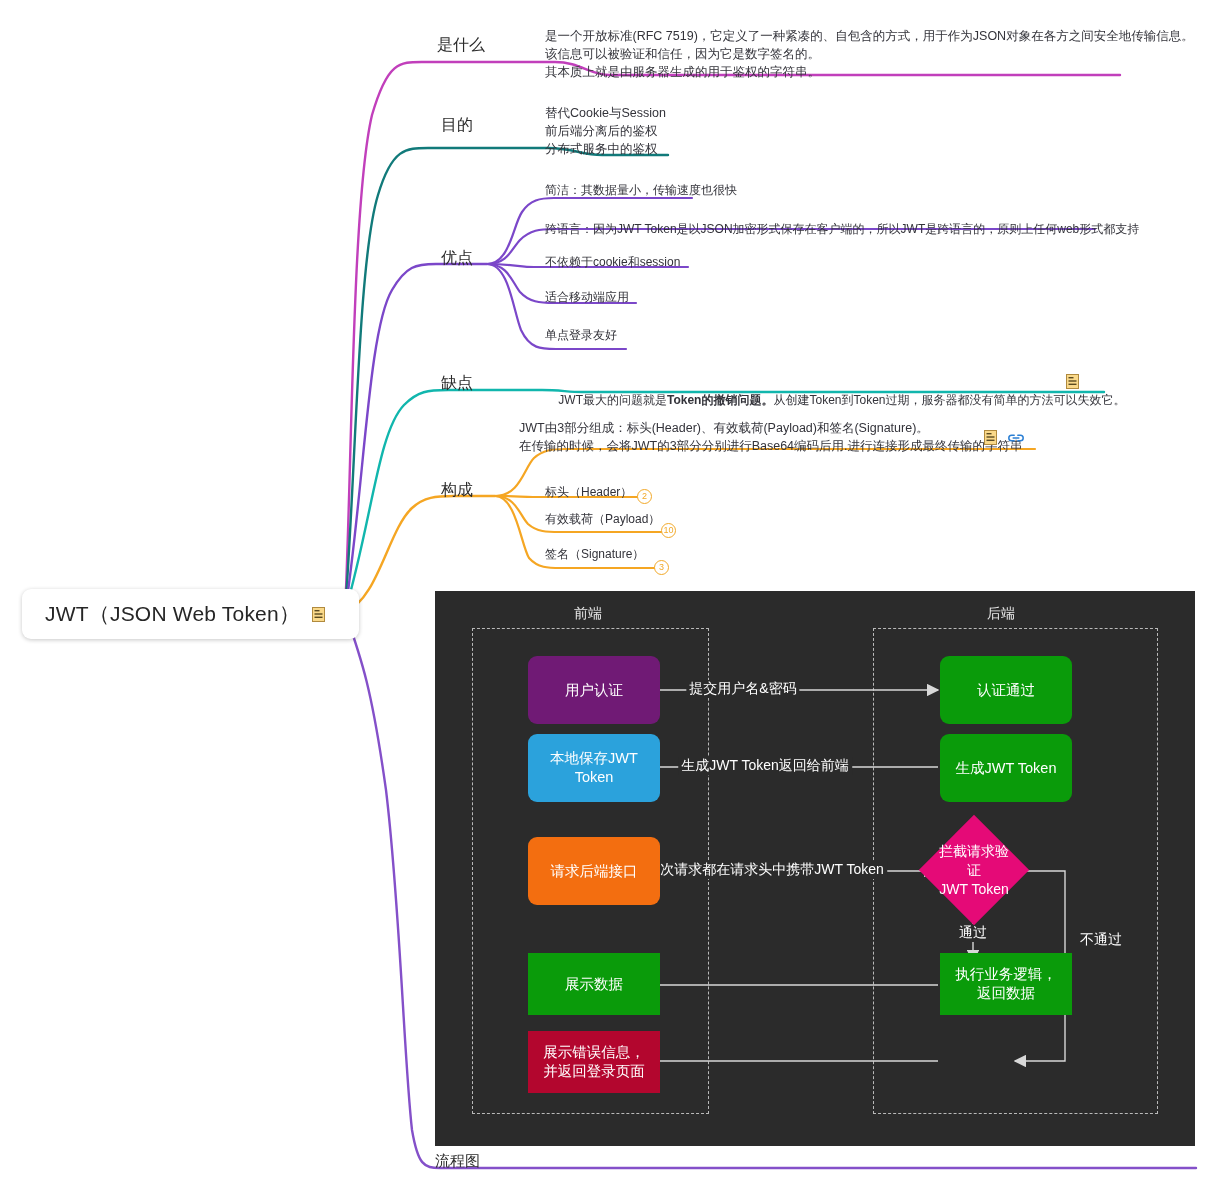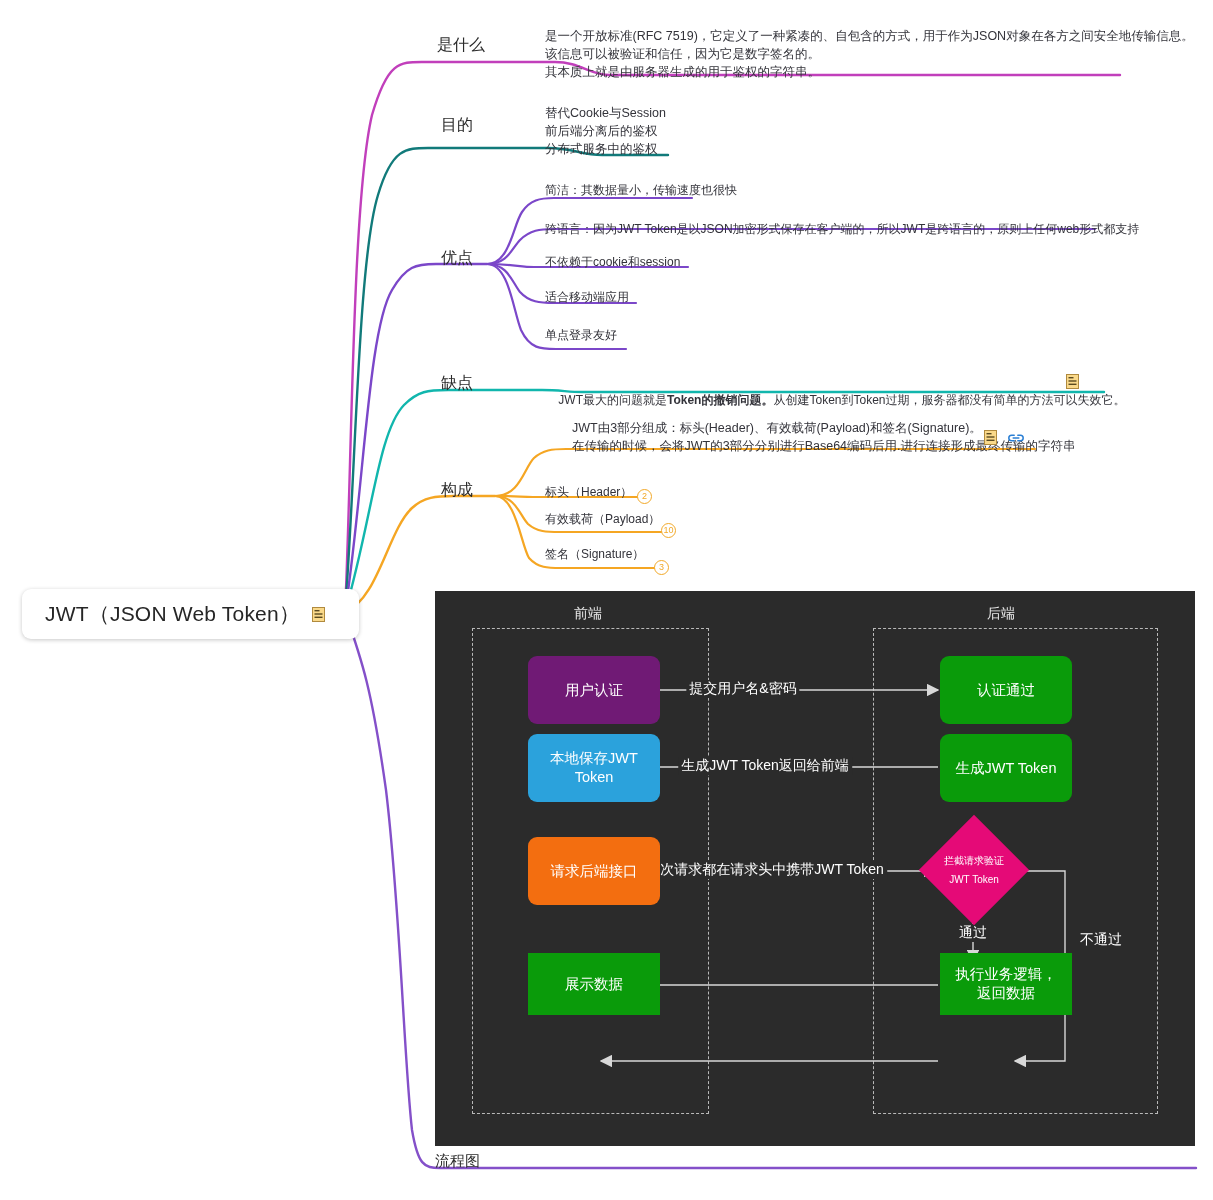--- a/index.html
+++ b/index.html
@@ -140,21 +140,21 @@
   }
   .fbox.rounded { border-radius: 9px; }
 
   .diamond {
     position: absolute;
     display: flex;
     align-items: center;
     justify-content: center;
     text-align: center;
     color: #ffffff;
-    font-size: 10px;
+    font-size: 14px;
     line-height: 19px;
     white-space: pre-line;
   }
   .diamond .dshape {
     position: absolute;
     left: 0; top: 0;
     width: 100%; height: 100%;
     transform: rotate(45deg);
   }
   .diamond .dtext { position: relative; z-index: 2; }
@@ -246,21 +246,21 @@
   </div>
   <span class="note-icon icon-abs" style="left:1066px; top:374px;">
     <svg width="13" height="15" viewBox="0 0 13 15" xmlns="http://www.w3.org/2000/svg">
       <rect x="0.5" y="0.5" width="12" height="14" fill="#FAD98A" stroke="#B08A3E"></rect>
       <rect x="2.5" y="3" width="5" height="1.4" fill="#5a4a20"></rect>
       <rect x="2.5" y="6.3" width="8" height="1.4" fill="#5a4a20"></rect>
       <rect x="2.5" y="9.6" width="8" height="1.4" fill="#5a4a20"></rect>
     </svg>
   </span>
 
-  <div class="leaf sm" style="left:572px; top:419px;">JWT由3部分组成：标头(Header)、有效载荷(Payload)和签名(Signature)。
+  <div class="leaf sm" style="left:519px; top:419px;">JWT由3部分组成：标头(Header)、有效载荷(Payload)和签名(Signature)。
 在传输的时候，会将JWT的3部分分别进行Base64编码后用.进行连接形成最终传输的字符串</div>
   <span class="note-icon icon-abs" style="left:984px; top:430px;">
     <svg width="13" height="15" viewBox="0 0 13 15" xmlns="http://www.w3.org/2000/svg">
       <rect x="0.5" y="0.5" width="12" height="14" fill="#FAD98A" stroke="#B08A3E"></rect>
       <rect x="2.5" y="3" width="5" height="1.4" fill="#5a4a20"></rect>
       <rect x="2.5" y="6.3" width="8" height="1.4" fill="#5a4a20"></rect>
       <rect x="2.5" y="9.6" width="8" height="1.4" fill="#5a4a20"></rect>
     </svg>
   </span>
   <span class="link-icon icon-abs" style="left:1008px; top:431px;">
@@ -311,20 +311,22 @@
       <div class="edge-label" style="left:330px; top:166px; transform:translateX(-50%);">生成JWT Token返回给前端</div>
       <div class="edge-label" style="left:330px; top:270px; transform:translateX(-50%);">每次请求都在请求头中携带JWT Token</div>
       <div class="edge-label" style="left:538px; top:333px; transform:translateX(-50%);">通过</div>
       <div class="edge-label" style="left:666px; top:340px; transform:translateX(-50%);">不通过</div>
 
       <div class="fbox rounded" style="left:93px; top:65px; width:132px; height:68px; background:#701a75;">用户认证</div>
       <div class="fbox rounded" style="left:93px; top:143px; width:132px; height:68px; background:#2BA2DC;">本地保存JWT
 Token</div>
       <div class="fbox rounded" style="left:93px; top:246px; width:132px; height:68px; background:#F36E10;">请求后端接口</div>
       <div class="fbox" style="left:93px; top:362px; width:132px; height:62px; background:#0A9B0A;">展示数据</div>
+      <div class="fbox" style="left:93px; top:440px; width:132px; height:62px; background:#B3062E;">展示错误信息，
+并返回登录页面</div>
 
       <div class="fbox rounded" style="left:505px; top:65px; width:132px; height:68px; background:#0A9B0A;">认证通过</div>
       <div class="fbox rounded" style="left:505px; top:143px; width:132px; height:68px; background:#0A9B0A;">生成JWT Token</div>
       <div class="fbox" style="left:505px; top:362px; width:132px; height:62px; background:#0A9B0A;">执行业务逻辑，
 返回数据</div>
 
       <div class="diamond" style="left:500px; top:240px; width:78px; height:78px;">
         <div class="dshape" style="background:#E50A77;"></div>
         <div class="dtext" style="width:120px;">拦截请求验证
 JWT Token</div>

